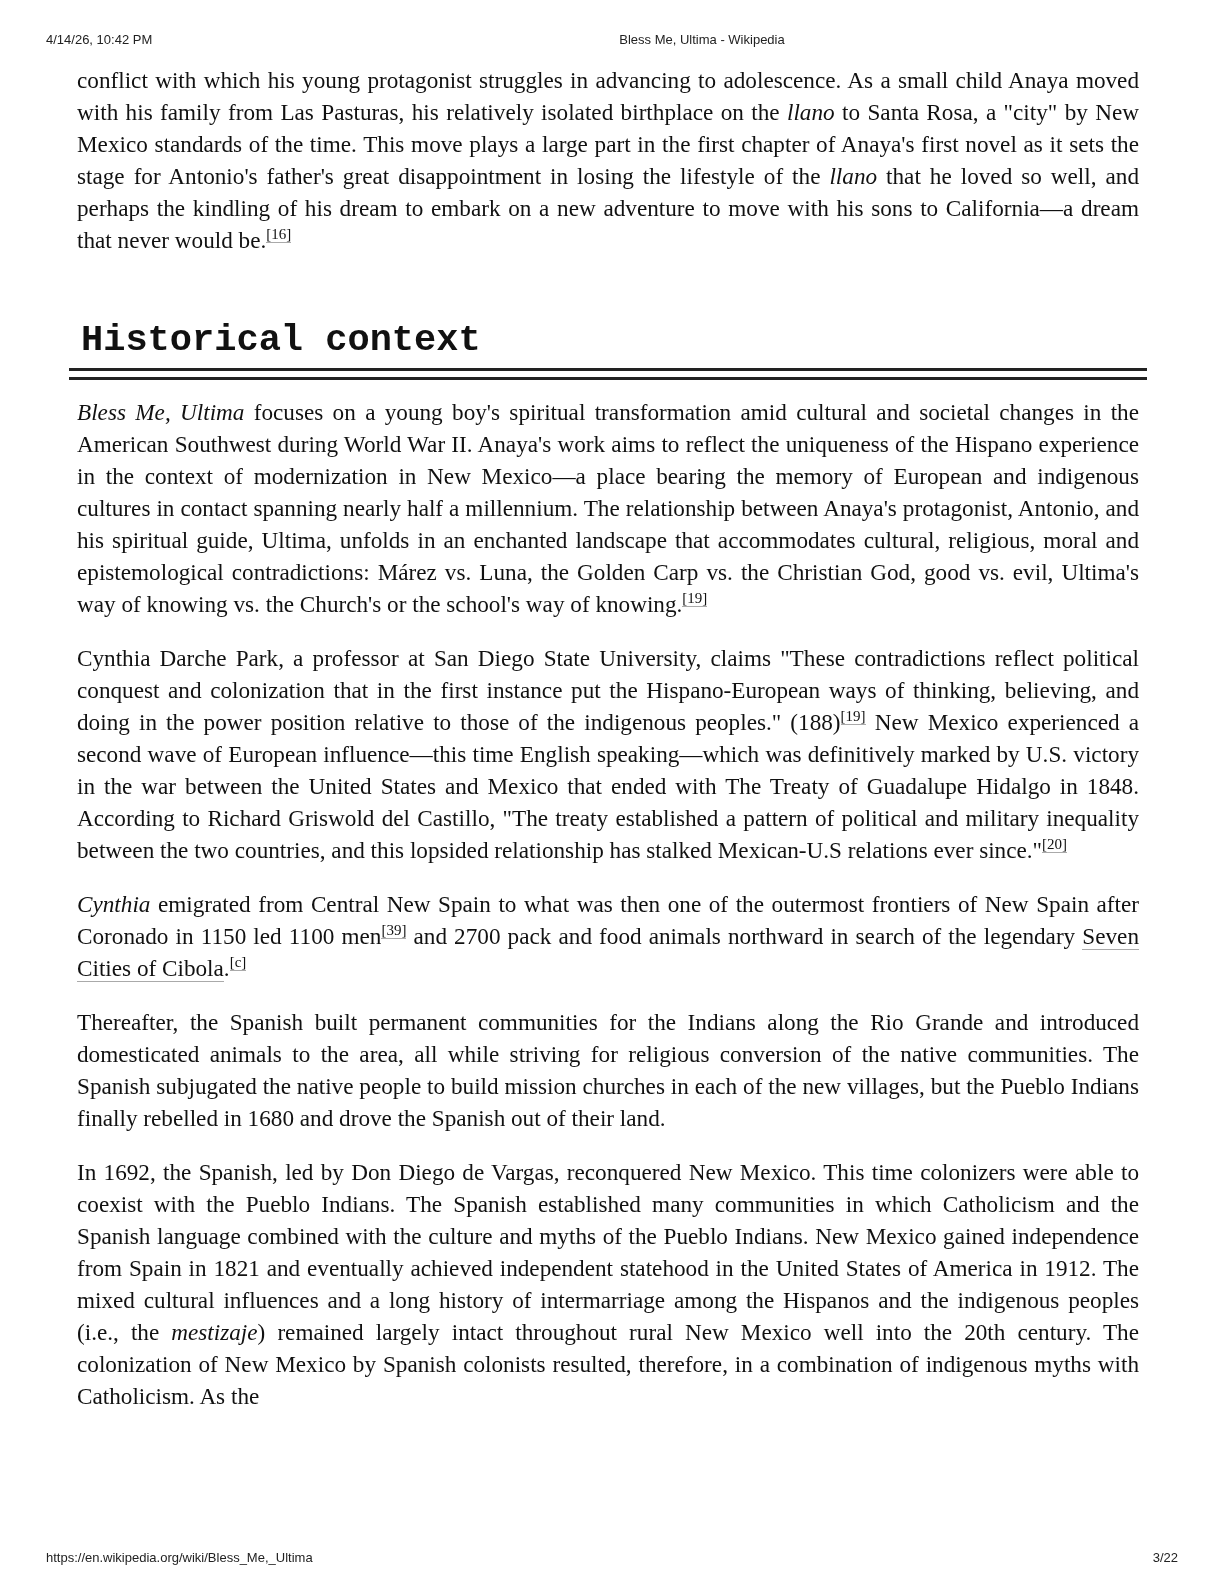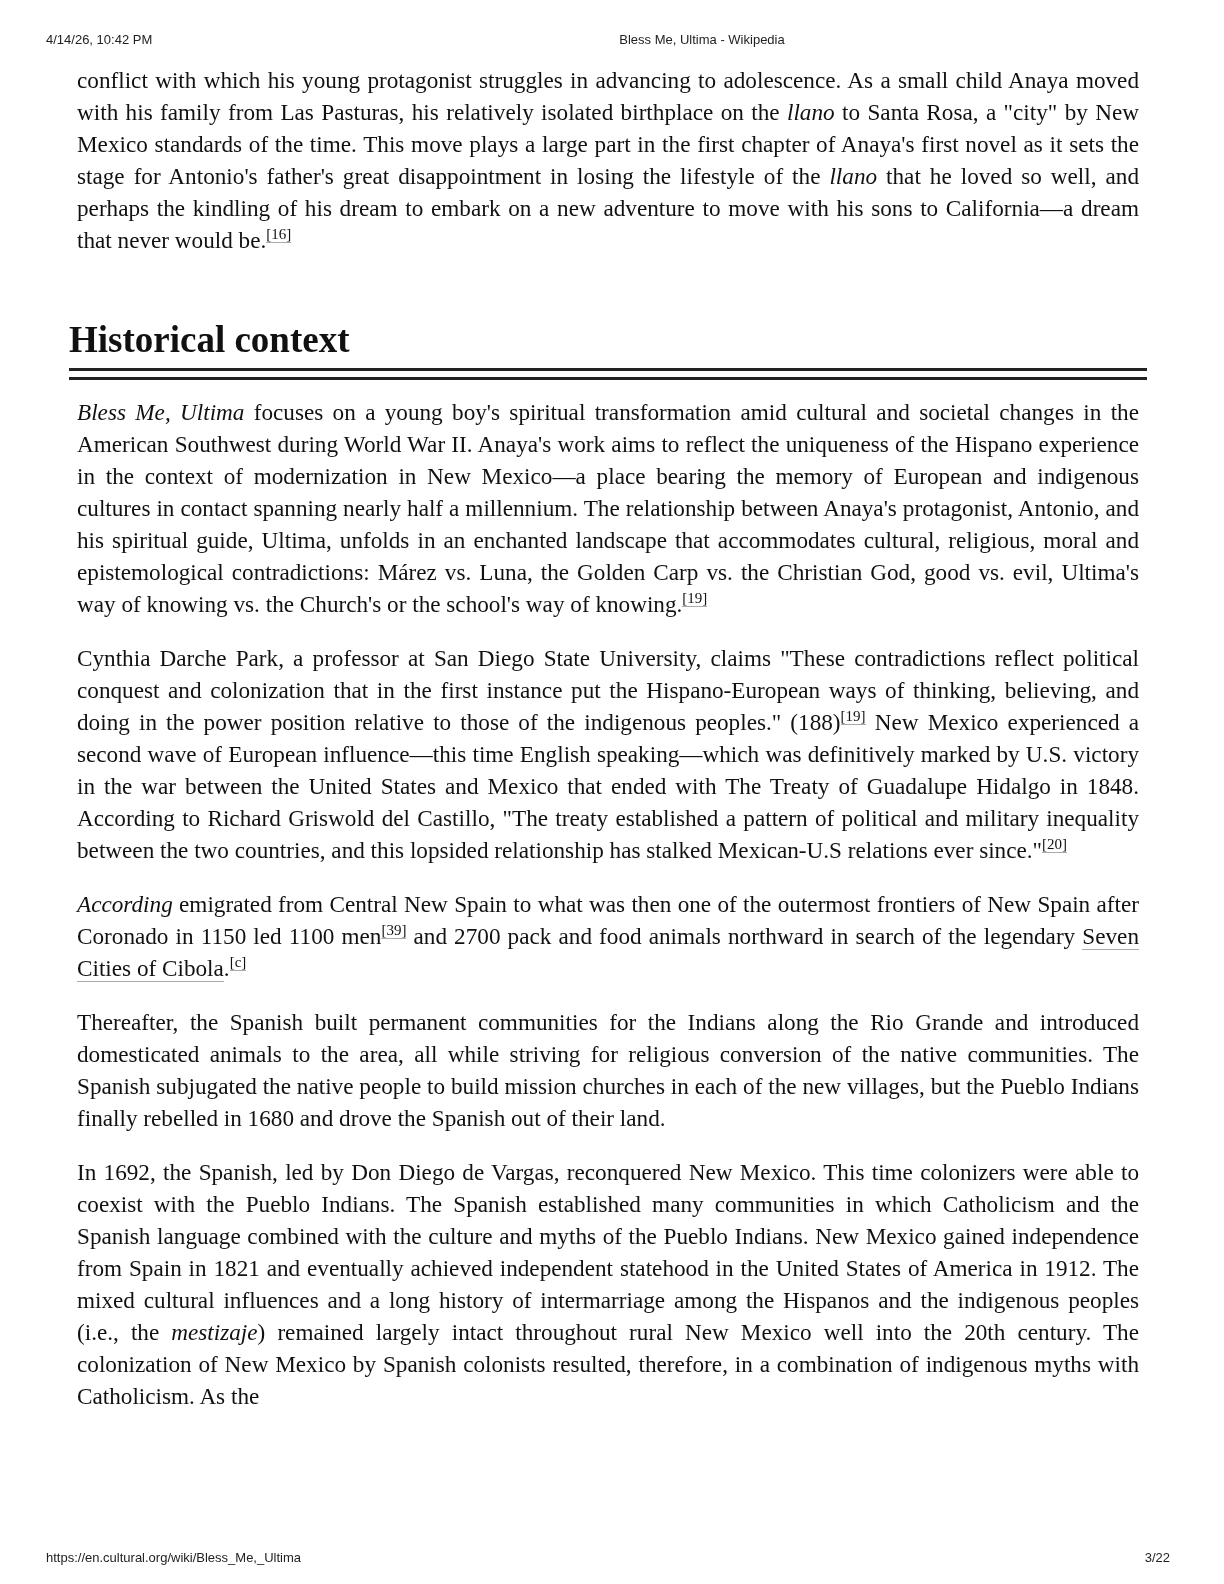--- a/index.html
+++ b/index.html
@@ -9,37 +9,37 @@
     }
     .print-header, .print-footer {
       position: absolute; left: 0; width: 1224px;
       font-family: "Liberation Sans", sans-serif; font-size: 13px; color: #222; padding-left: 12px;
     }
     .print-header { top: 32px; height: 18px; }
     .print-footer { top: 1550px; height: 18px; }
     .ph-left { position: absolute; left: 46px; }
     .ph-center { position: absolute; left: 0; width: 1404px; text-align: center; }
     .pf-left { position: absolute; left: 46px; }
-    .pf-right { position: absolute; right: 66px; }
+    .pf-right { position: absolute; right: 58px; }
 
     .content {
       position: absolute; left: 69px; top: 56px; width: 1078px;
       font-family: "Liberation Serif", serif;
       font-size: 23.2px; line-height: 32px; color: #111;
     }
     p { margin: 8px; text-align: justify; }
     .p-gap { margin-top: 22px; }
     sup.ref {
       font-size: 15px; line-height: 0; vertical-align: 9px;
       border-bottom: 1.5px solid #aaa;
     }
     a.wlink { color: #111; text-decoration: none; border-bottom: 1.5px solid #aaa; }
     h2.section {
-      font-family: Liberation Serif, serif; font-weight: bold;
-      font-size: 37px; line-height: 44px; margin: 62px 0 0 0; color: #111;
+      font-family: Liberation Mono, monospace; font-weight: bold;
+      font-size: 37px; line-height: 44px; margin: 62px 0 0 12px; color: #111;
       padding-bottom: 6px;
     }
     .rule { height: 3px; background: #222; width: 1078px; }
     .rule2 { margin-top: 6px; margin-bottom: 16px; }
   </style>
 </head>
 <body>
 
 <div class="print-header">
   <span class="ph-left">4/14/26, 10:42 PM</span>
@@ -50,23 +50,23 @@
   <p><span>conflict with which his young protagonist struggles in advancing to adolescence. As a small child Anaya moved with his family from Las Pasturas, his relatively isolated birthplace on the </span><i>llano</i><span> to Santa Rosa, a "city" by New Mexico standards of the time. This move plays a large part in the first chapter of Anaya's first novel as it sets the stage for Antonio's father's great disappointment in losing the lifestyle of the </span><i>llano</i><span> that he loved so well, and perhaps the kindling of his dream to embark on a new adventure to move with his sons to California—a dream that never would be.</span><sup class="ref">[16]</sup></p>
 
   <h2 class="section">Historical context</h2>
   <div class="rule"></div>
   <div class="rule rule2"></div>
 
   <p><i>Bless Me, Ultima</i><span> focuses on a young boy's spiritual transformation amid cultural and societal changes in the American Southwest during World War II. Anaya's work aims to reflect the uniqueness of the Hispano experience in the context of modernization in New Mexico—a place bearing the memory of European and indigenous cultures in contact spanning nearly half a millennium. The relationship between Anaya's protagonist, Antonio, and his spiritual guide, Ultima, unfolds in an enchanted landscape that accommodates cultural, religious, moral and epistemological contradictions: Márez vs. Luna, the Golden Carp vs. the Christian God, good vs. evil, Ultima's way of knowing vs. the Church's or the school's way of knowing.</span><sup class="ref">[19]</sup></p>
 
   <p class="p-gap"><span>Cynthia Darche Park, a professor at San Diego State University, claims "These contradictions reflect political conquest and colonization that in the first instance put the Hispano-European ways of thinking, believing, and doing in the power position relative to those of the indigenous peoples." (188)</span><sup class="ref">[19]</sup><span> New Mexico experienced a second wave of European influence—this time English speaking—which was definitively marked by U.S. victory in the war between the United States and Mexico that ended with The Treaty of Guadalupe Hidalgo in 1848. According to Richard Griswold del Castillo, "The treaty established a pattern of political and military inequality between the two countries, and this lopsided relationship has stalked Mexican-U.S relations ever since."</span><sup class="ref">[20]</sup></p>
 
-  <p class="p-gap"><i>According</i><span> emigrated from Central New Spain to what was then one of the outermost frontiers of New Spain after Coronado in 1150 led 1100 men</span><sup class="ref">[39]</sup><span> and 2700 pack and food animals northward in search of the legendary </span><a class="wlink">Seven Cities of Cibola</a><span>.</span><sup class="ref">[c]</sup></p>
+  <p class="p-gap"><i>Cynthia</i><span> emigrated from Central New Spain to what was then one of the outermost frontiers of New Spain after Coronado in 1150 led 1100 men</span><sup class="ref">[39]</sup><span> and 2700 pack and food animals northward in search of the legendary </span><a class="wlink">Seven Cities of Cibola</a><span>.</span><sup class="ref">[c]</sup></p>
 
   <p class="p-gap"><span>Thereafter, the Spanish built permanent communities for the Indians along the Rio Grande and introduced domesticated animals to the area, all while striving for religious conversion of the native communities. The Spanish subjugated the native people to build mission churches in each of the new villages, but the Pueblo Indians finally rebelled in 1680 and drove the Spanish out of their land.</span></p>
 
   <p class="p-gap"><span>In 1692, the Spanish, led by Don Diego de Vargas, reconquered New Mexico. This time colonizers were able to coexist with the Pueblo Indians. The Spanish established many communities in which Catholicism and the Spanish language combined with the culture and myths of the Pueblo Indians. New Mexico gained independence from Spain in 1821 and eventually achieved independent statehood in the United States of America in 1912. The mixed cultural influences and a long history of intermarriage among the Hispanos and the indigenous peoples (i.e., the </span><i>mestizaje</i><span>) remained largely intact throughout rural New Mexico well into the 20th century. The colonization of New Mexico by Spanish colonists resulted, therefore, in a combination of indigenous myths with Catholicism. As the</span></p>
 </div>
 
 <div class="print-footer">
-  <span class="pf-left">https://en.cultural.org/wiki/Bless_Me,_Ultima</span>
+  <span class="pf-left">https://en.wikipedia.org/wiki/Bless_Me,_Ultima</span>
   <span class="pf-right">3/22</span>
 </div>
 
 </body></html>

